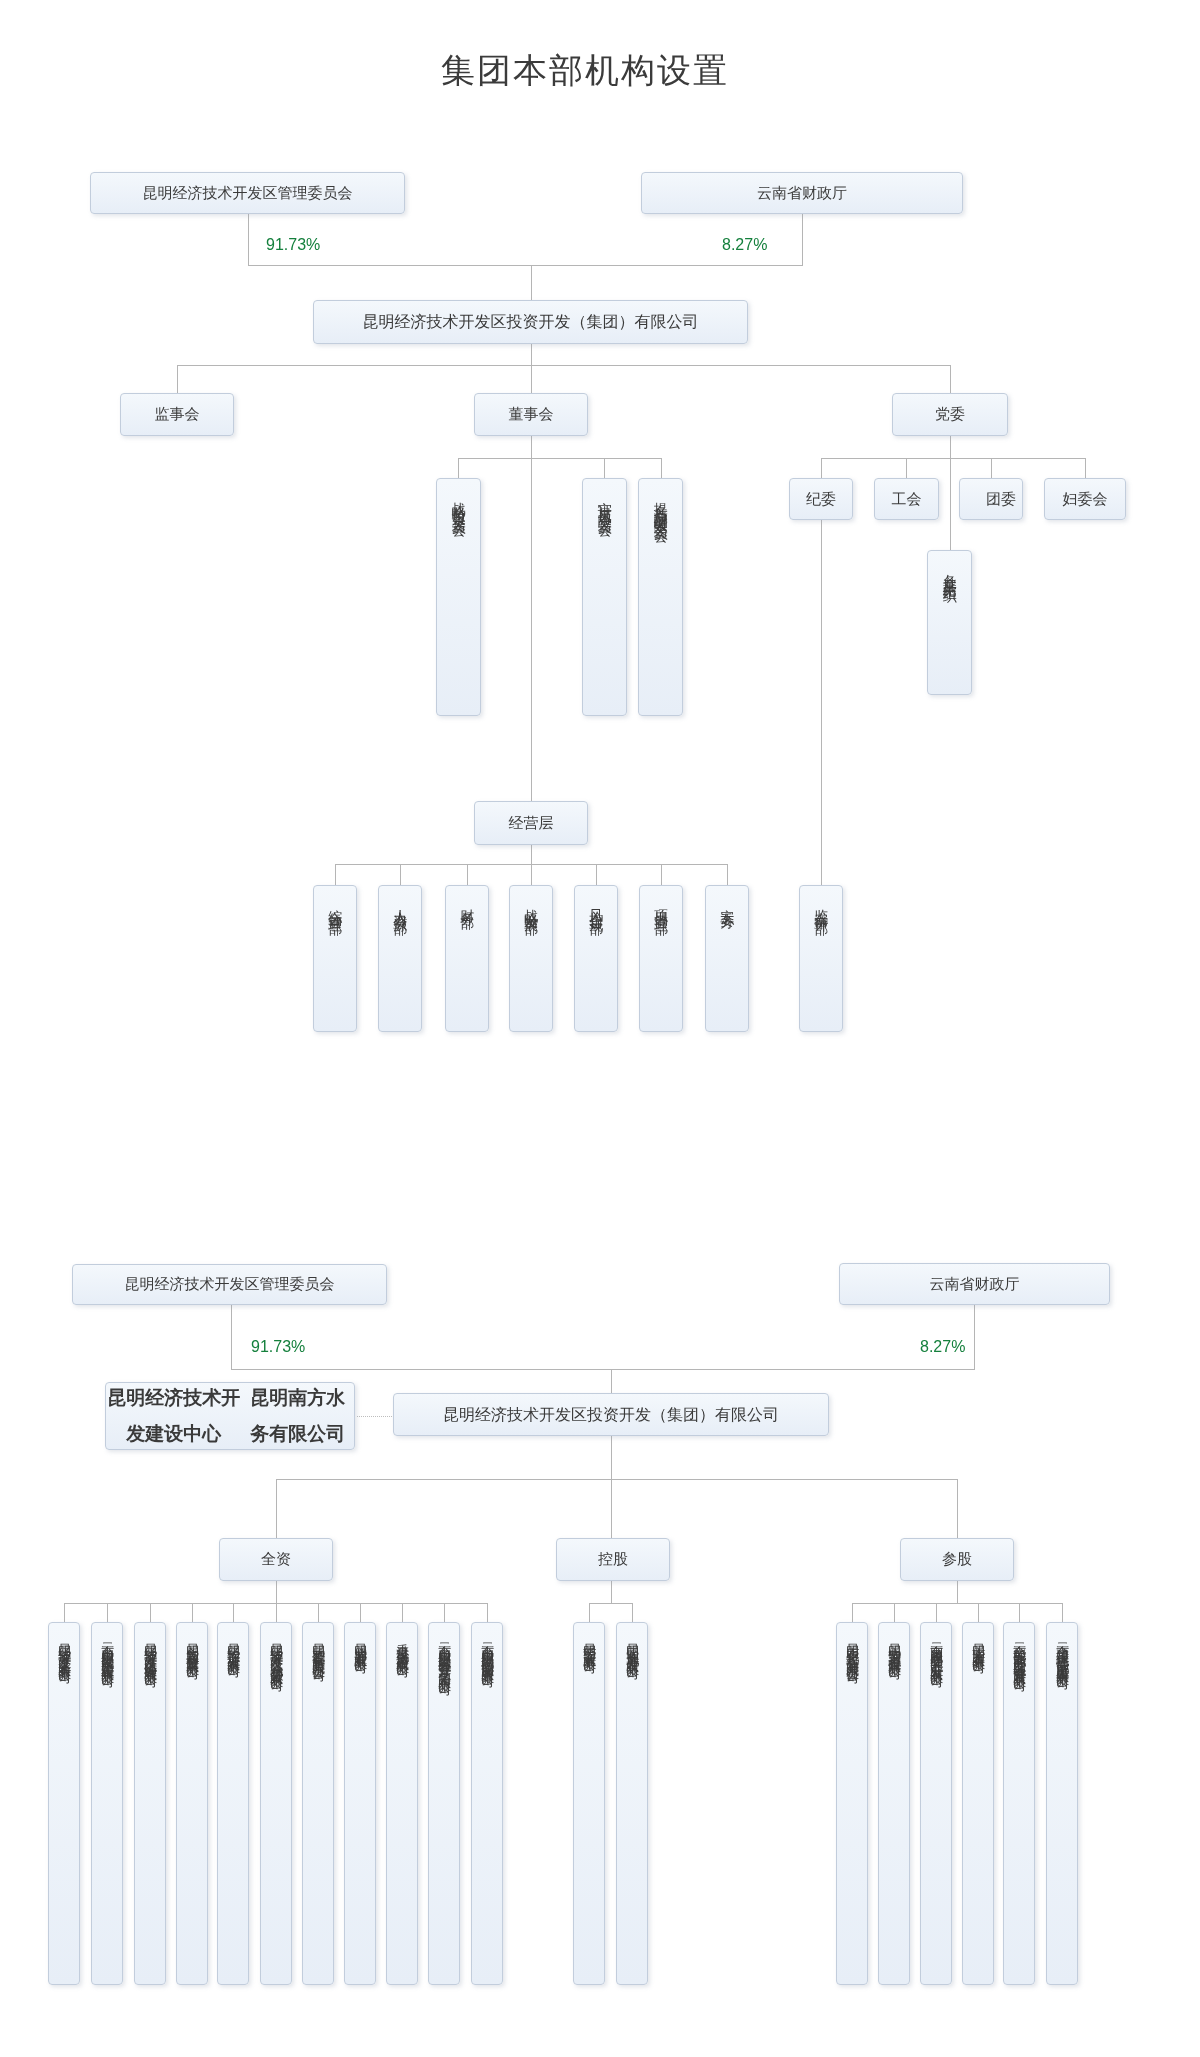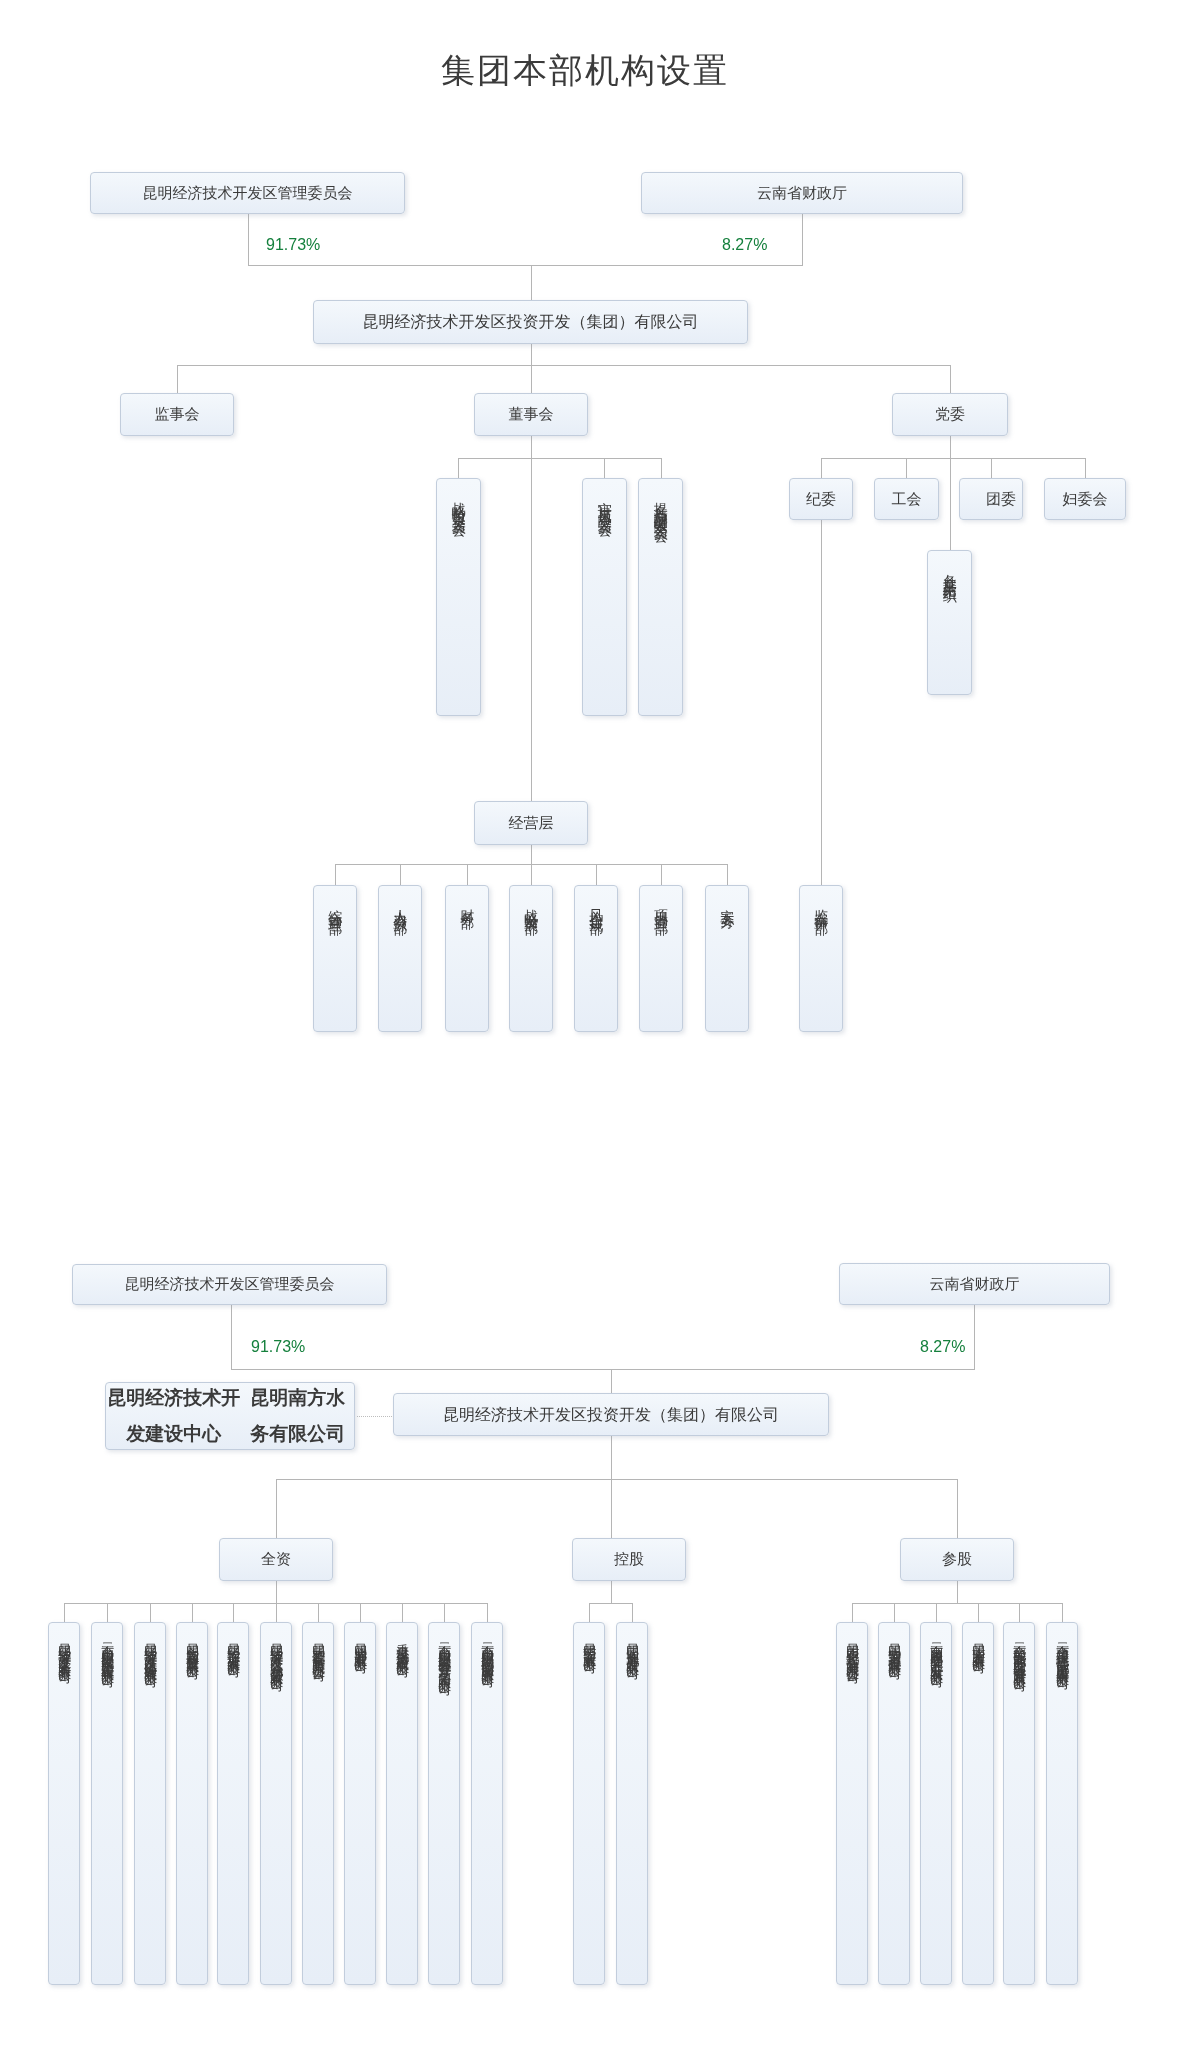--- a/index.html
+++ b/index.html
@@ -128,21 +128,21 @@
     <div class="pct" style="left: 251px; top: 1338px;">91.73%</div>
     <div class="pct" style="left: 920px; top: 1338px;">8.27%</div>
     <div class="node" style="left: 72px; top: 1264px; width: 315px; height: 41px;">昆明经济技术开发区管理委员会</div>
     <div class="node" style="left: 839px; top: 1263px; width: 271px; height: 42px;">云南省财政厅</div>
     <div class="node note" style="left: 105px; top: 1382px; width: 250px; height: 68px;">
       <div>昆明经济技术开发建设中心</div>
       <div>昆明南方水务有限公司</div>
     </div>
     <div class="node" style="left: 393px; top: 1393px; width: 436px; height: 43px; font-size: 16px;">昆明经济技术开发区投资开发（集团）有限公司</div>
     <div class="node" style="left: 219px; top: 1538px; width: 114px; height: 43px;">全资</div>
-    <div class="node" style="left: 572px; top: 1538px; width: 114px; height: 43px;">控股</div>
+    <div class="node" style="left: 556px; top: 1538px; width: 114px; height: 43px;">控股</div>
     <div class="node" style="left: 900px; top: 1538px; width: 114px; height: 43px;">参股</div>
     <div class="node vert small-vert" style="left: 48px; top: 1622px; width: 32px; height: 363px;">昆明经济技术开发区水务有限公司</div>
     <div class="node vert small-vert" style="left: 91px; top: 1622px; width: 32px; height: 363px;">云南自由贸易试验区建设工程有限公司</div>
     <div class="node vert small-vert" style="left: 134px; top: 1622px; width: 32px; height: 363px;">昆明经济技术开发区建设管理有限公司</div>
     <div class="node vert small-vert" style="left: 176px; top: 1622px; width: 32px; height: 363px;">昆明创新园科技发展有限公司</div>
     <div class="node vert small-vert" style="left: 217px; top: 1622px; width: 32px; height: 363px;">昆明经投产业投资有限公司</div>
     <div class="node vert small-vert" style="left: 260px; top: 1622px; width: 32px; height: 363px;">昆明经济技术开发区兴融小额贷款有限公司</div>
     <div class="node vert small-vert" style="left: 302px; top: 1622px; width: 32px; height: 363px;">昆明神犁设备制造有限责任公司</div>
     <div class="node vert small-vert" style="left: 344px; top: 1622px; width: 32px; height: 363px;">昆明腾邦置业有限公司</div>
     <div class="node vert small-vert" style="left: 386px; top: 1622px; width: 32px; height: 363px;">香港昆经资本控股有限公司</div>

